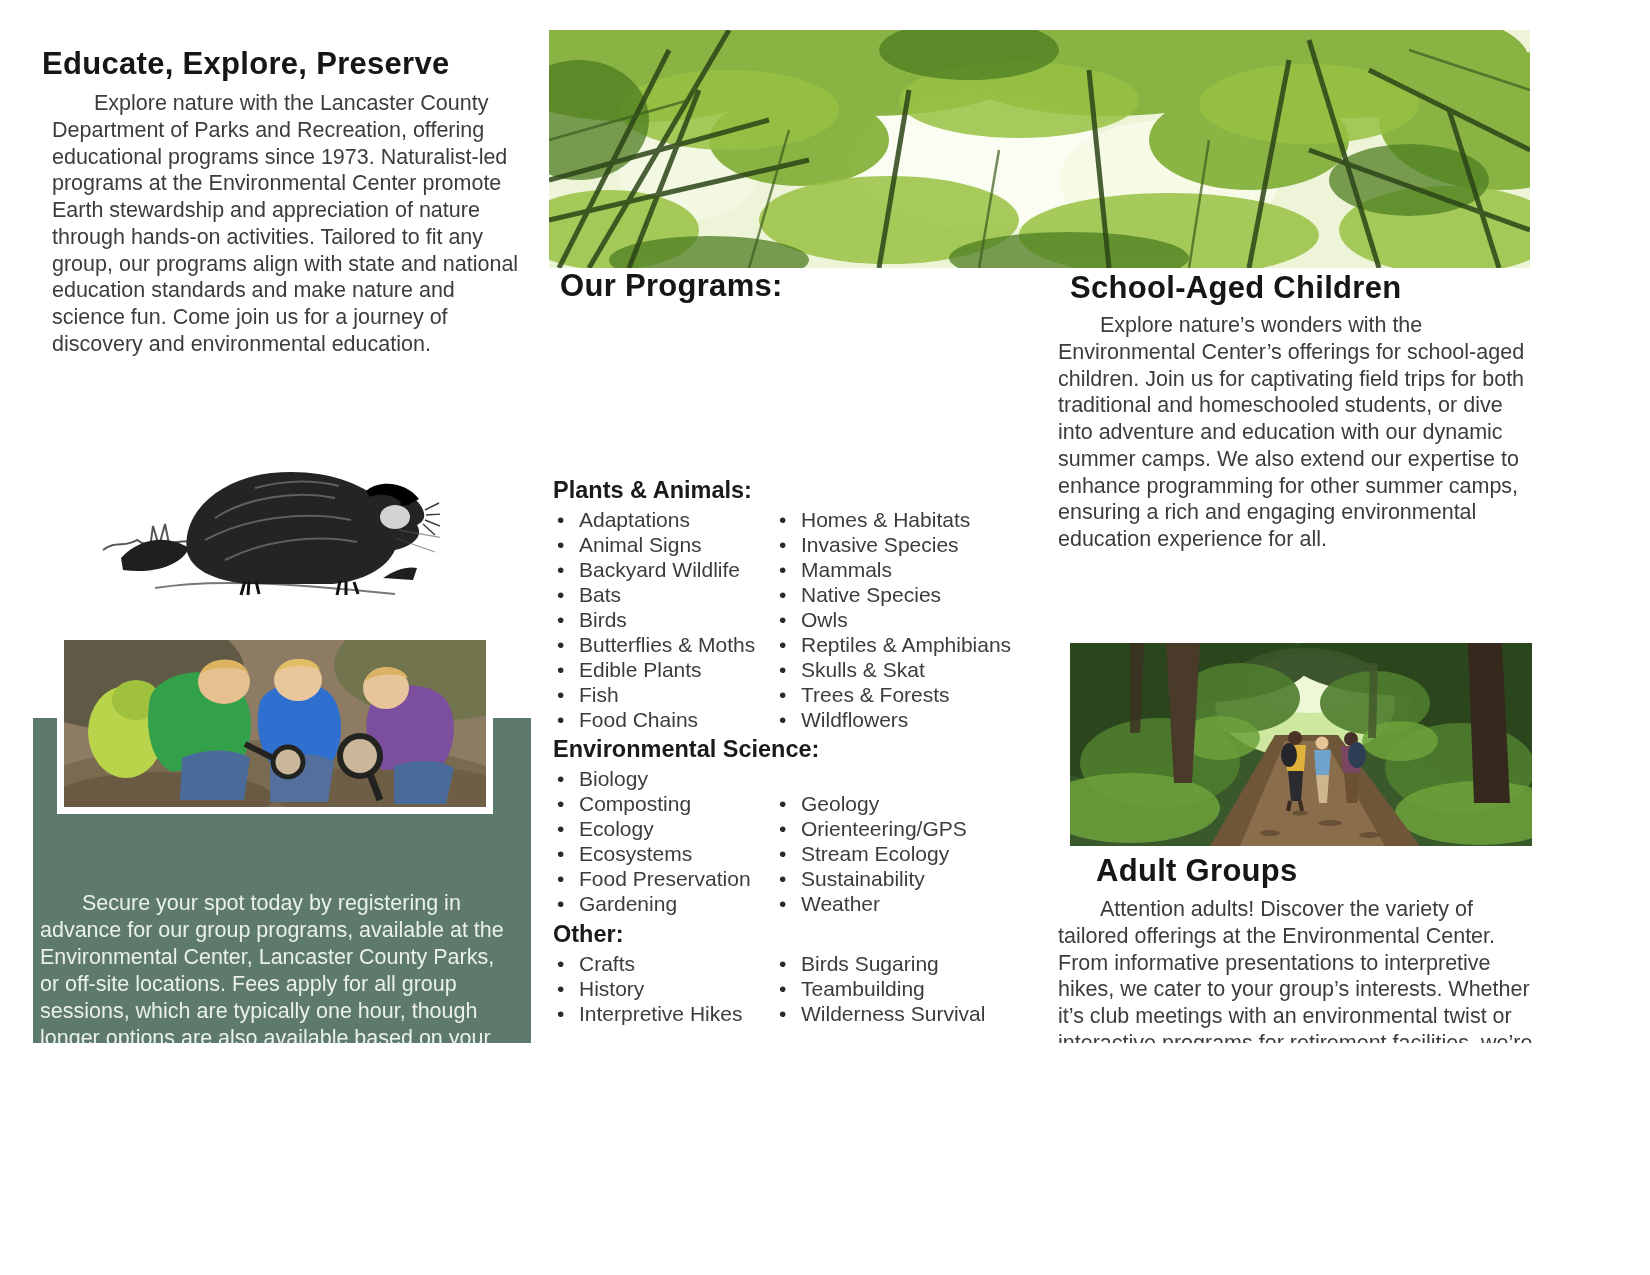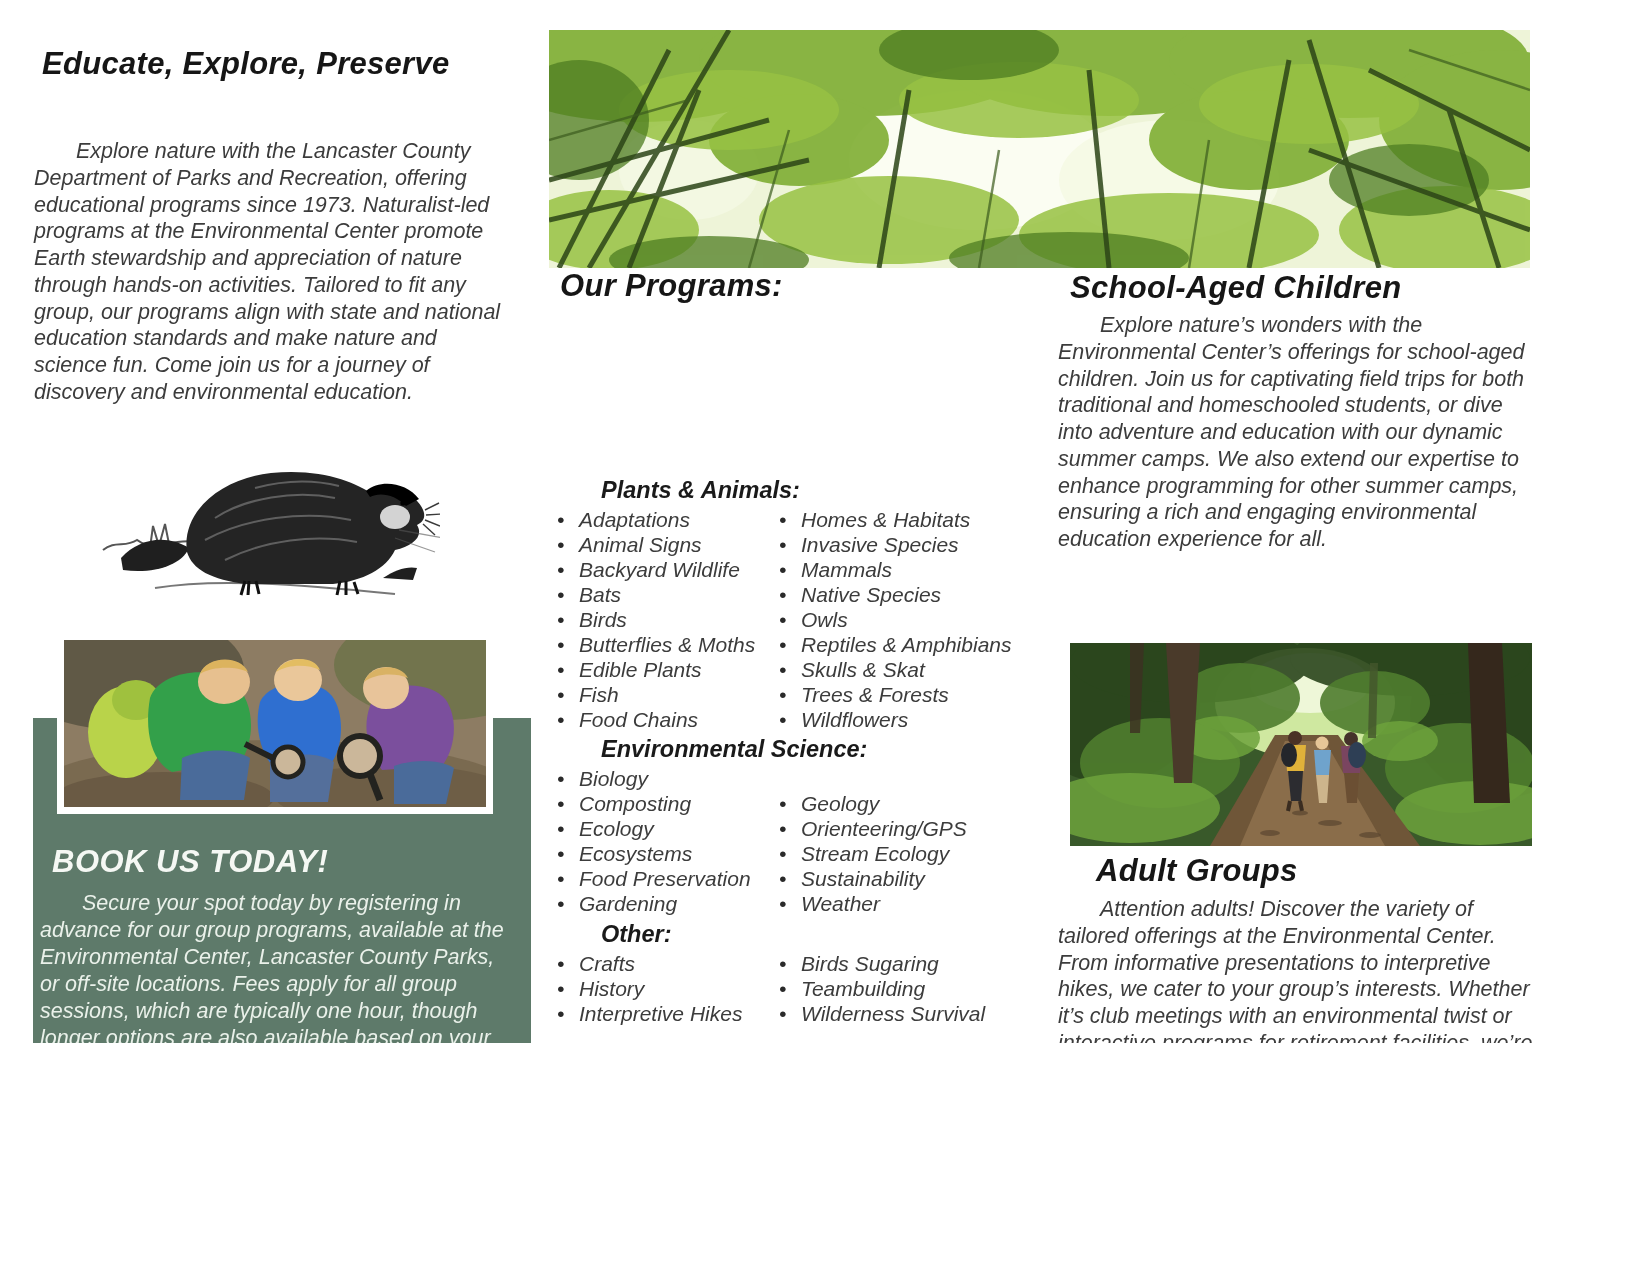--- a/index.html
+++ b/index.html
@@ -1,29 +1,29 @@
 <!DOCTYPE html>
 <html><head>
 <meta charset="utf-8">
 <style>
   * { margin:0; padding:0; box-sizing:border-box; }
   html,body { background:#ffffff; }
   body { font-family:"Liberation Sans","DejaVu Sans",sans-serif; }
-  .page { position:relative; width:1650px; height:1043px; background:#fff; overflow:hidden;font-style:italic; }
+  .page { position:relative; width:1650px; height:1043px; background:#fff; overflow:hidden; }
 
   .abs { position:absolute; }
 
   .h-big { font-weight:800; color:#161616; font-size:31px; letter-spacing:.3px; }
-  .h-sub { font-weight:800; color:#1a1a1a; font-size:23.5px;margin-left:48px; }
+  .h-sub { font-weight:800; color:#1a1a1a; font-size:23.5px; }
   .body-text { color:#3c3c3c; font-size:21.5px; line-height:1.245; }
   .body-text.indent { text-indent:42px; }
 
   
   .left-title   { left:42px;  top:46px;  width:480px; }
-  .left-intro   { left:34px;  top:90px;  width:480px;margin-top:48px; }
+  .left-intro   { left:52px;  top:90px;  width:480px; }
   .groundhog-wrap { left:95px; top:428px; width:345px; height:172px; }
 
   .green-box { left:33px; top:718px; width:498px; height:522px; background:#5e7a6a; }
   .book-title { left:52px; top:844px; width:460px; font-weight:800; color:#f5f8f4; font-size:31px; letter-spacing:.5px; }
   .book-text  { left:40px; top:890px; width:472px; color:#eaf1ea; font-size:21.5px; line-height:1.26; text-indent:42px; }
 
   .children-photo { left:57px; top:633px; width:436px; height:181px; border:7px solid #ffffff; background:#8a7a62; }
   .children-photo svg { display:block; width:100%; height:100%; }
 
   
@@ -74,21 +74,20 @@
       <circle cx="308" cy="75" r="2.6" fill="#000"></circle>
       <path d="M330 82 l14 -7 M331 87 l16 -1 M330 92 l15 6 M328 96 l12 11" stroke="#3a3a3a" stroke-width="1.4" fill="none"></path>
       <path d="M120 90 C150 70 200 62 240 70 M110 112 C150 90 210 82 256 92 M130 132 C170 112 220 106 262 114 M160 60 C190 52 220 52 244 58" stroke="#cfcfcf" stroke-width="2" opacity="0.35" fill="none"></path>
       <path d="M150 153 l-4 14 m8 -14 l-1 14 m8 -14 l3 13 M245 153 l-3 14 m9 -14 l0 14 m8 -13 l4 12" stroke="#111" stroke-width="3" fill="none"></path>
       <path d="M288 150 C300 142 312 138 322 140 L318 152 Z" fill="#1f1f1f"></path>
       <path d="M300 110 l40 14 m-36 -22 l44 8" stroke="#555" stroke-width="1.3" opacity=".6"></path>
     </svg>
   </div>
 
   <div class="abs green-box"></div>
-  <div class="abs book-title">BOOK US TODAY!</div>
   <div class="abs book-text">Secure your spot today by registering in advance for our group programs, available at the Environmental Center, Lancaster County Parks, or off-site locations. Fees apply for all group sessions, which are typically one hour, though longer options are also available based on your group’s needs. Schedule today for an unforgettable educational experience! Contact information can be found on the back of this brochure.</div>
 
   <div class="abs children-photo">
     <svg viewBox="0 0 422 167" preserveAspectRatio="none">
       <rect width="422" height="167" fill="#8d7c63"></rect>
       <ellipse cx="60" cy="30" rx="120" ry="60" fill="#55503f" opacity=".8"></ellipse>
       <ellipse cx="380" cy="25" rx="110" ry="55" fill="#6c7247" opacity=".8"></ellipse>
       <ellipse cx="210" cy="150" rx="240" ry="50" fill="#7a6a50"></ellipse>
       <ellipse cx="330" cy="155" rx="120" ry="30" fill="#6e5e46"></ellipse>
       <ellipse cx="100" cy="158" rx="110" ry="26" fill="#6a5a44"></ellipse>

